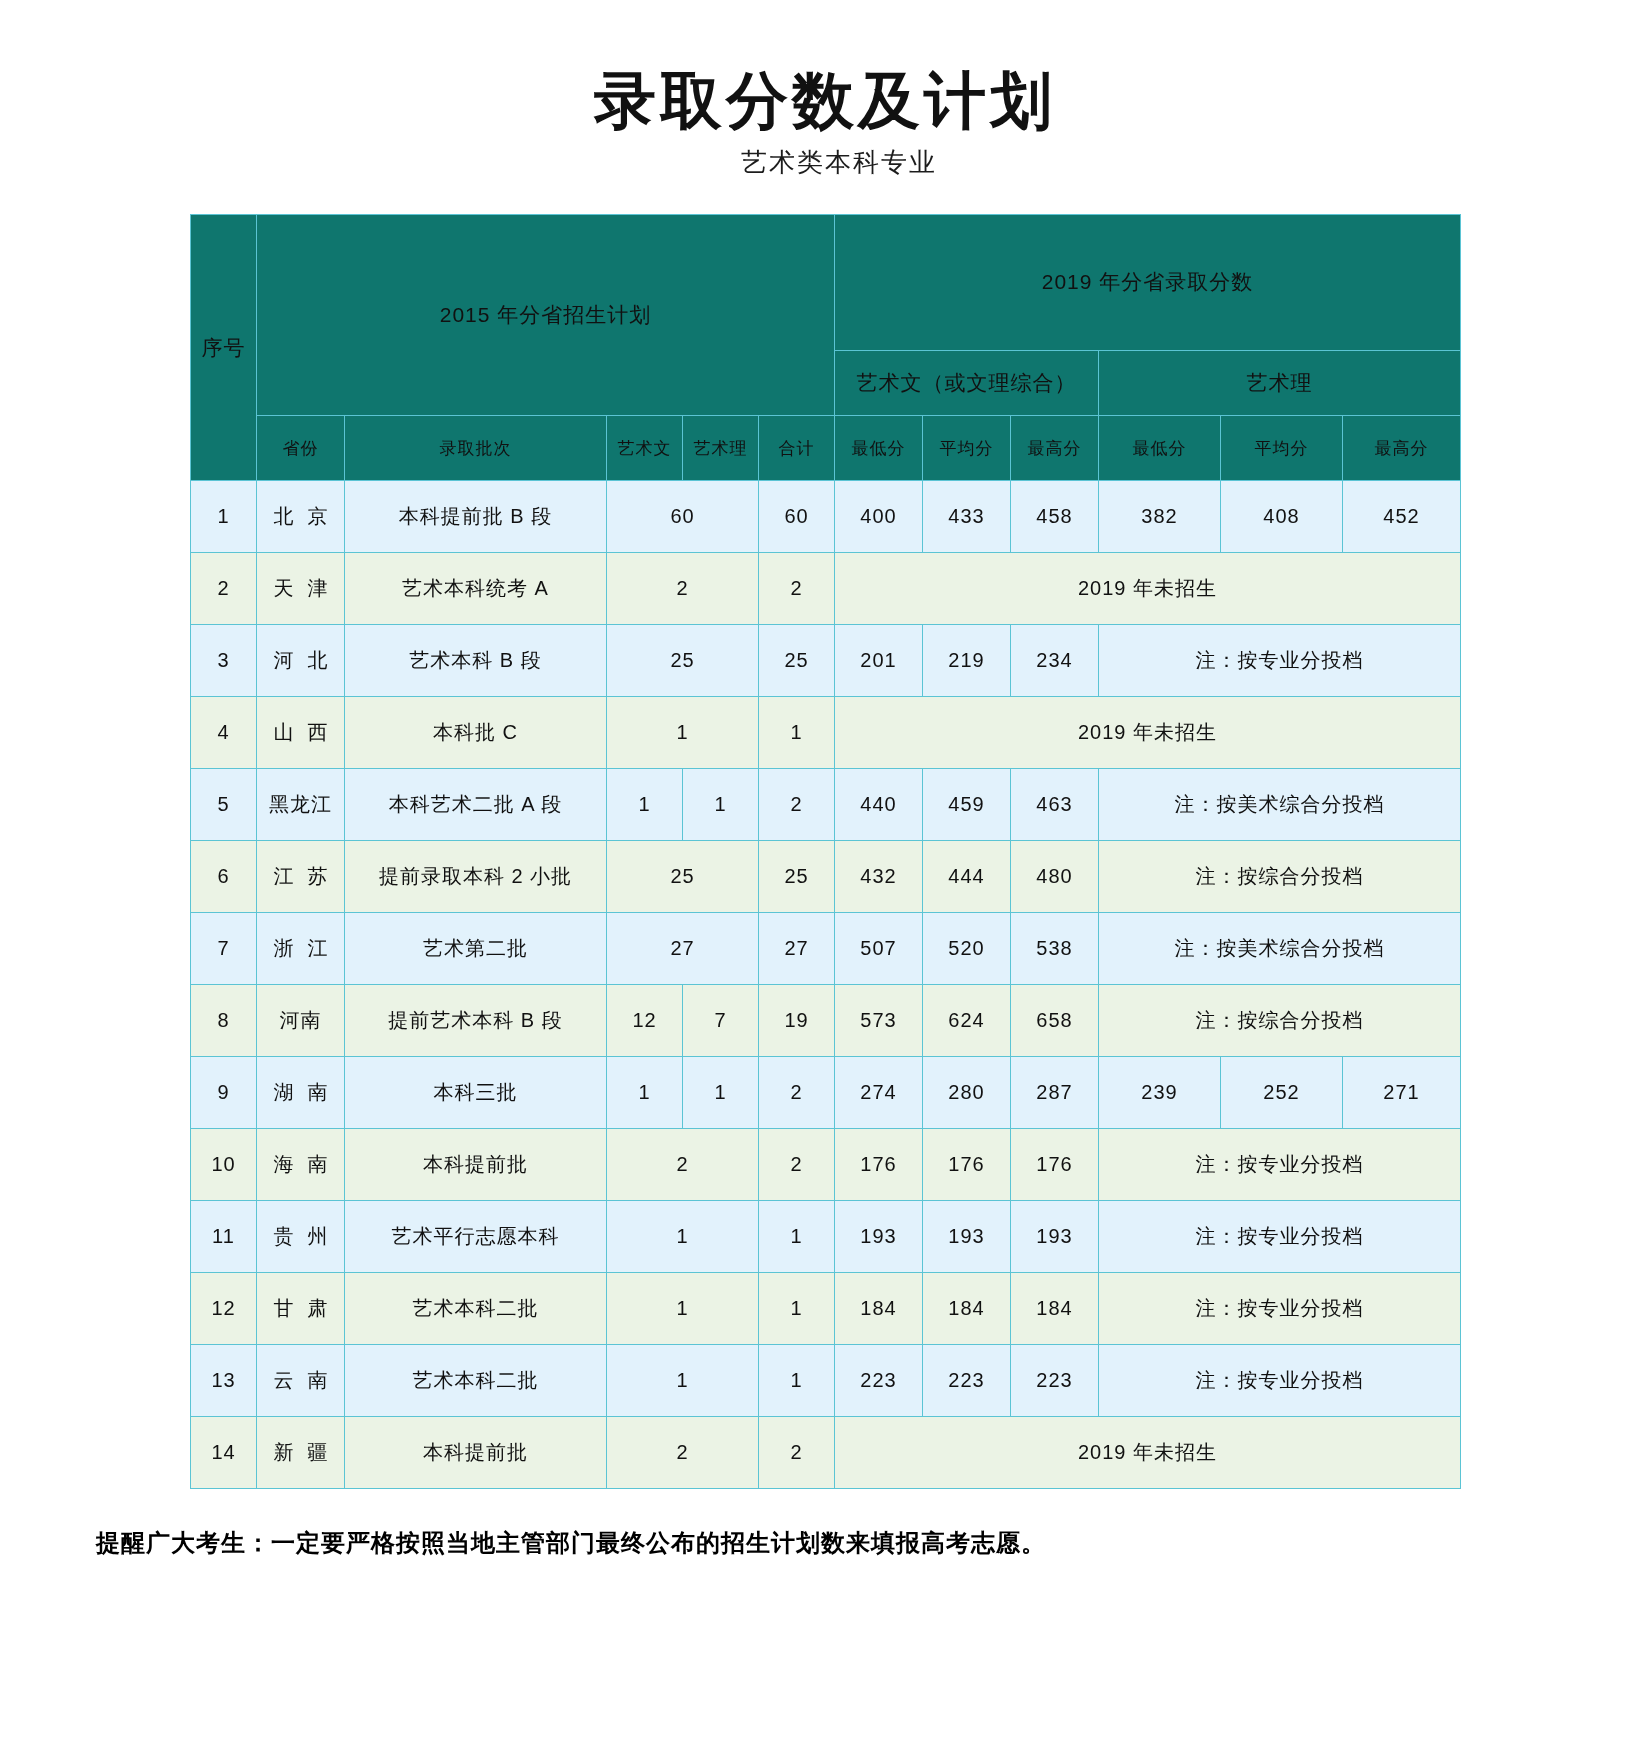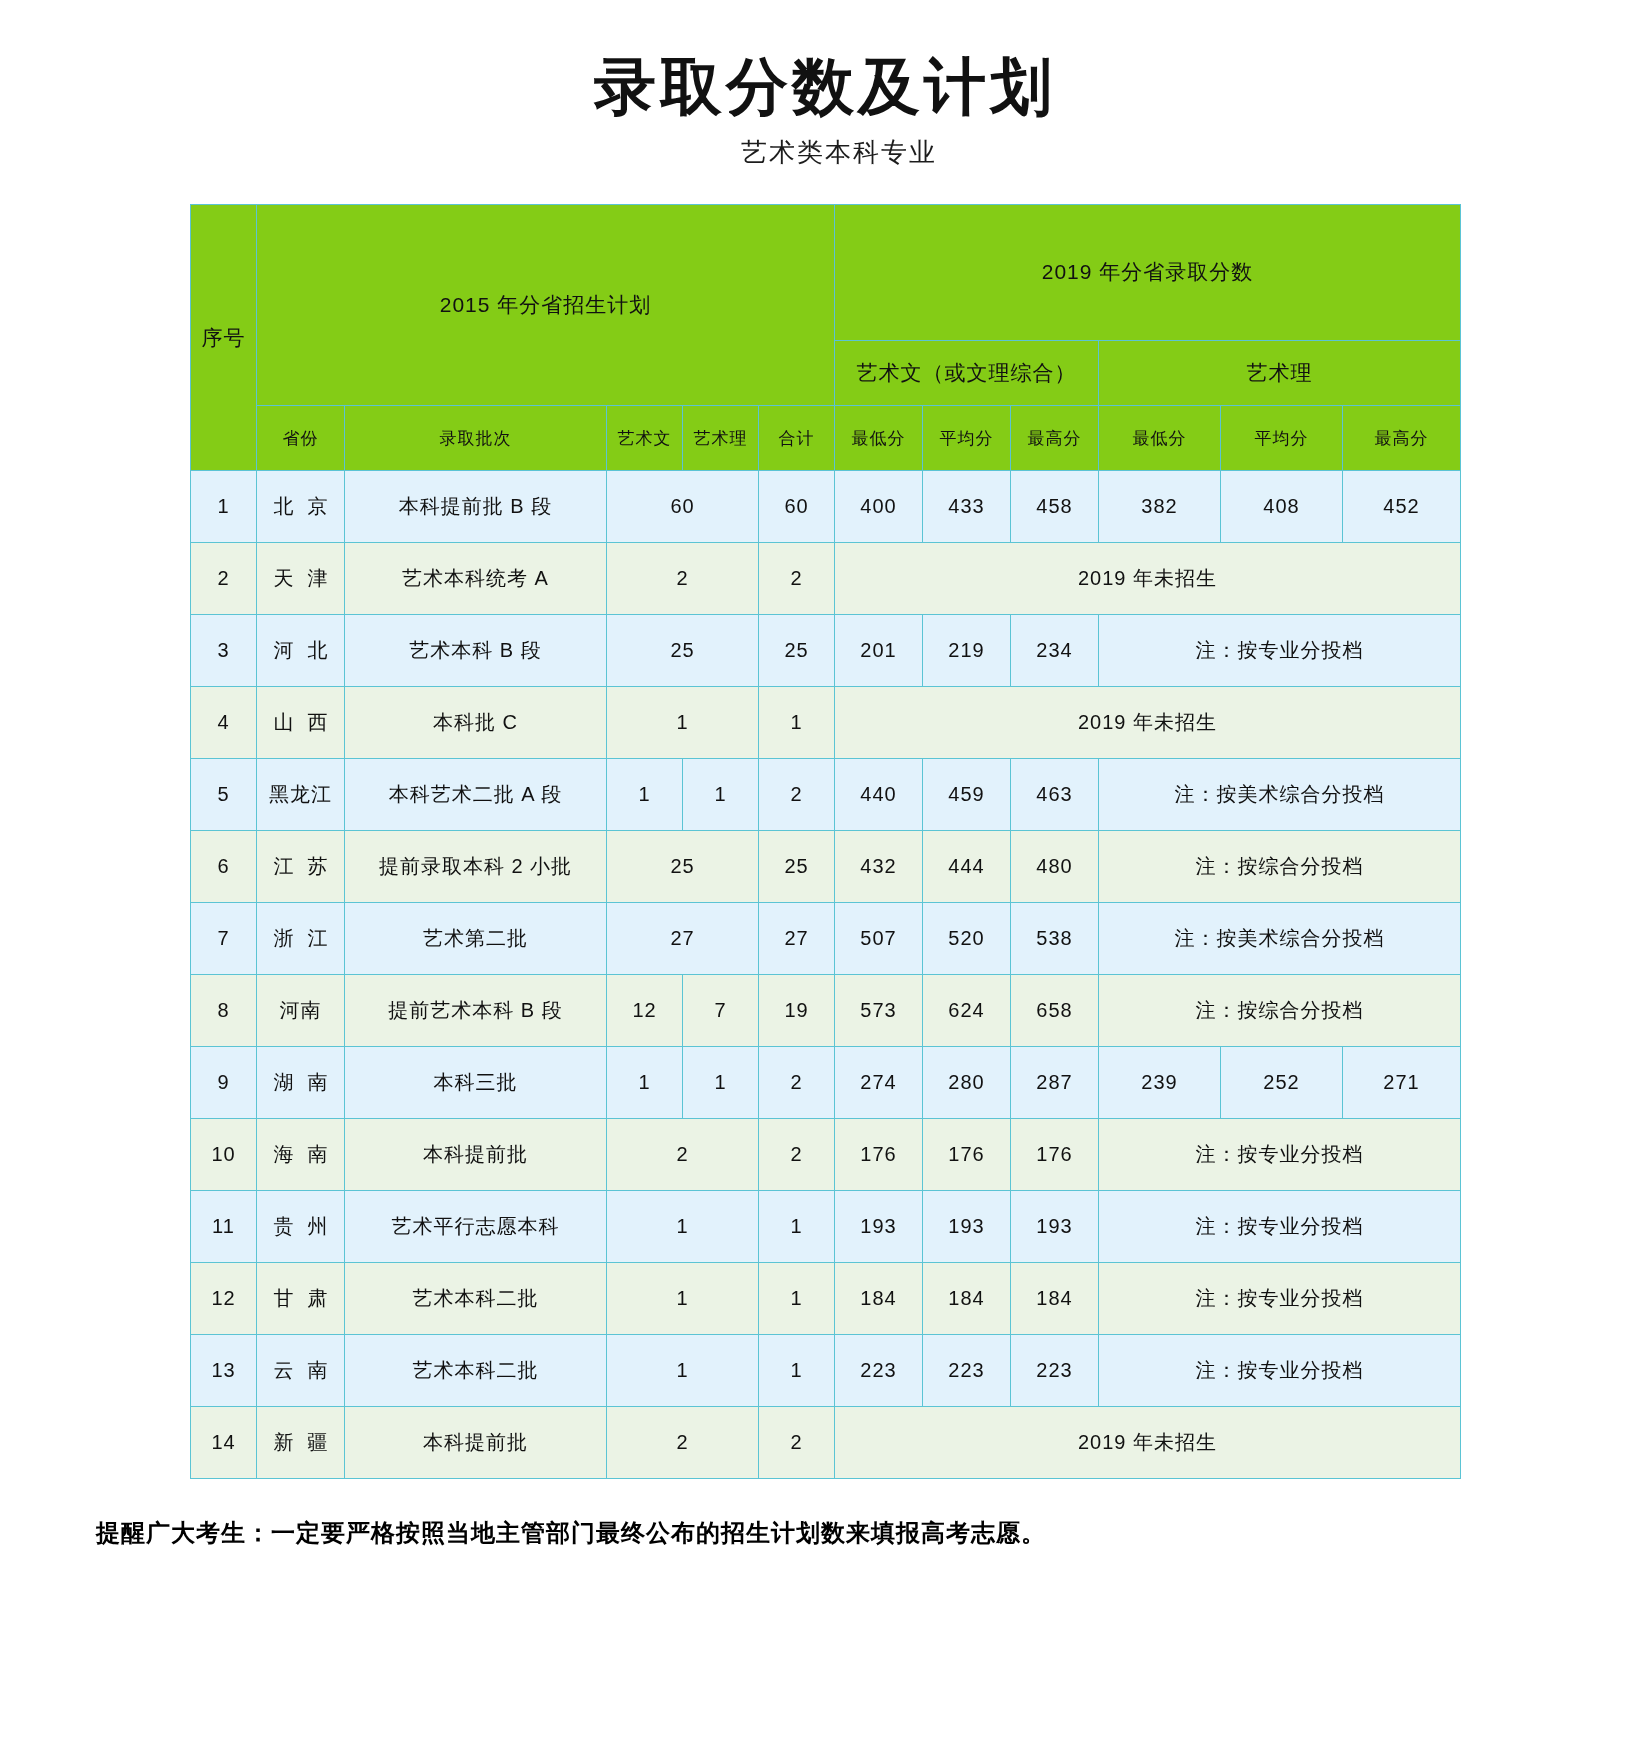--- a/index.html
+++ b/index.html
@@ -21,21 +21,21 @@
     box-sizing: border-box;
   }
 
   
   .title-block {
     padding-top: 54px;
     text-align: center;
   }
   .main-title {
     display: inline-flex;
-    align-items: flex-end;
+    align-items: flex-start;
     justify-content: center;
     gap: 16px;
   }
   .title-bar {
     width: 11px;
     background: #e8051b;
     display: block;
   }
   .title-text {
     font-family: "DejaVu Sans", "Liberation Sans", sans-serif;
@@ -70,21 +70,21 @@
   table.score-table td {
     border: 1.5px solid #5bc4d4;
     text-align: center;
     vertical-align: middle;
     padding: 0 2px;
     font-weight: 400;
     letter-spacing: 1px;
     color: #111;
   }
   thead th {
-    background: #84cc16;
+    background: #0f766e;
     font-size: 21px;
   }
   .hdr-tall { height: 200px; }
   .hdr-mid  { height: 130px; }
   .hdr-sub  { height: 62px; }
   .hdr-labels th { height: 64px; font-size: 17px; }
 
   tbody tr { height: 72px; }
   tbody tr.odd  td { background: #e2f2fc; }
   tbody tr.even td { background: #ebf3e5; }

